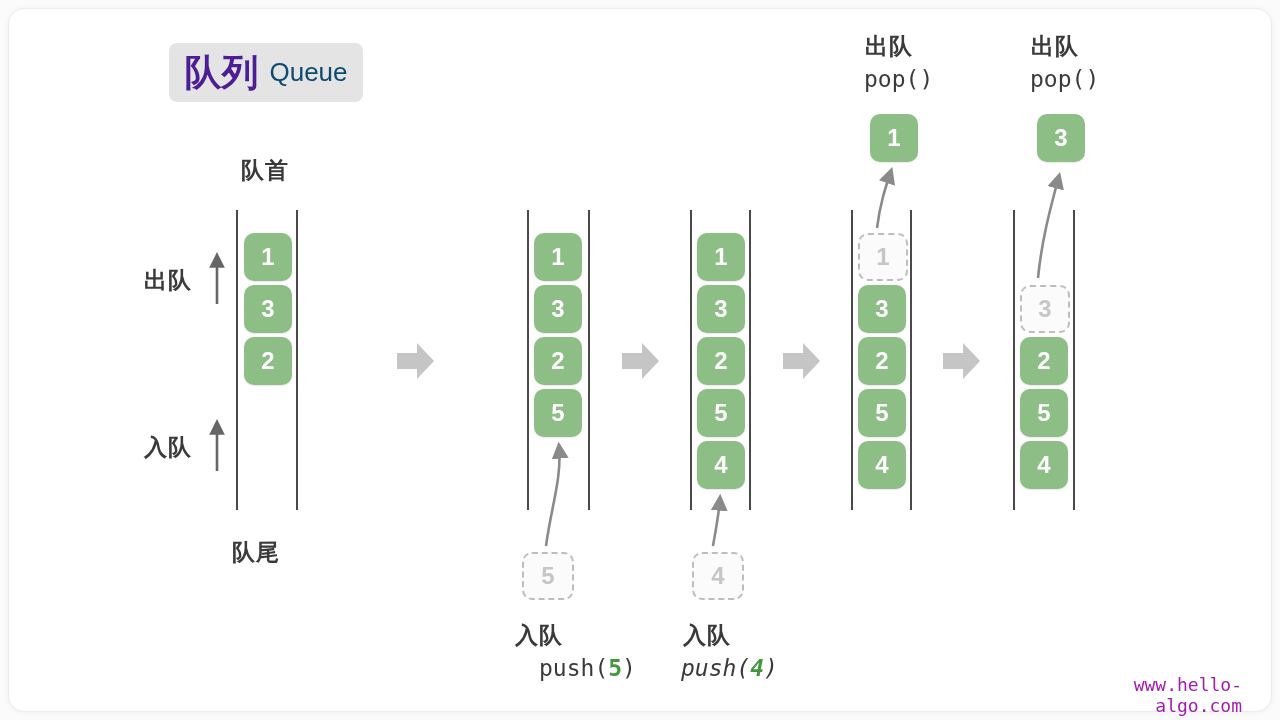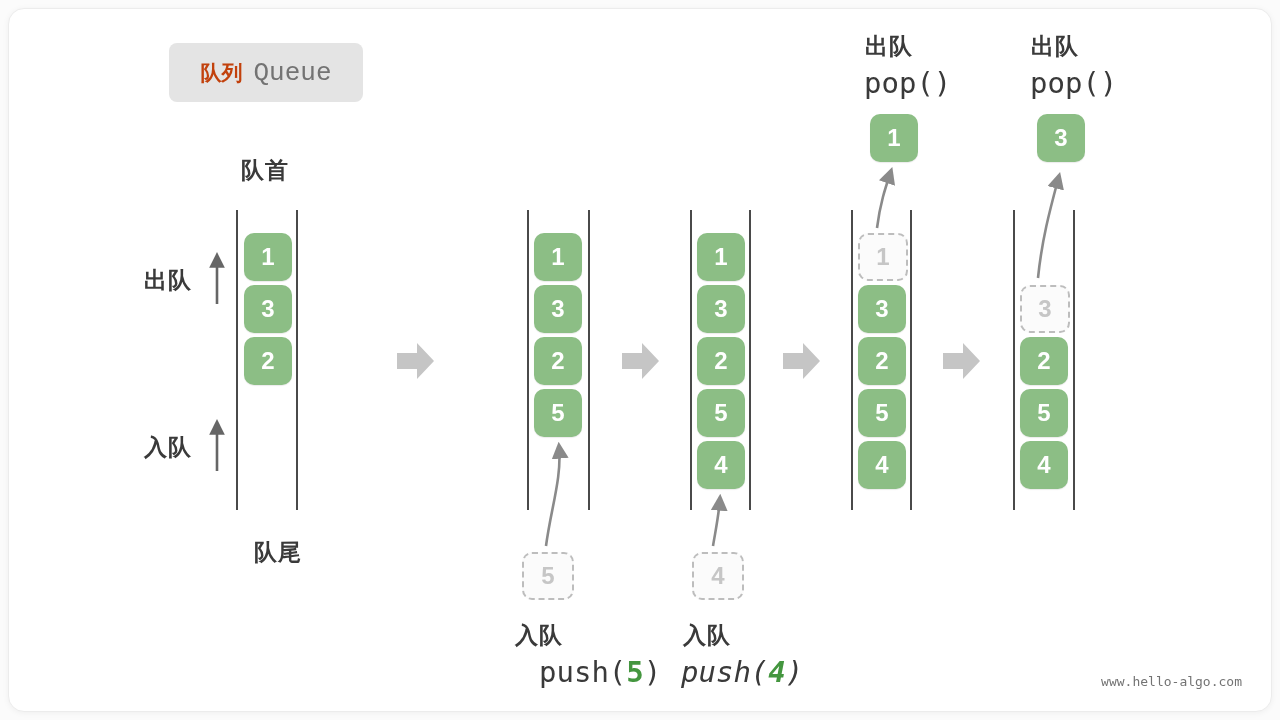--- a/index.html
+++ b/index.html
@@ -2,53 +2,53 @@
 <html><head>
 <meta charset="utf-8">
 <style>
   html,body{margin:0;padding:0;background:#fbfbfb;}
   .stage{position:relative;width:1280px;height:720px;font-family:"Liberation Sans",sans-serif;overflow:hidden;}
   .card{position:absolute;left:8px;top:8px;width:1262px;height:702px;background:#ffffff;
         border:1px solid #ececec;border-radius:16px;box-shadow:0 1px 6px rgba(0,0,0,0.05);}
   
   .title-badge{position:absolute;left:169px;top:43px;width:194px;height:59px;background:#e4e4e4;
         border-radius:8px;display:flex;align-items:center;justify-content:center;gap:11px;}
-  .title-badge .zh{font-size:21px;font-weight:bold;color:#c2410c;}
-  .title-badge .en{font-size:26px;color:#737373;font-family:Liberation Mono, monospace;}
+  .title-badge .zh{font-size:37px;font-weight:bold;color:#4c1d95;}
+  .title-badge .en{font-size:26px;color:#0c4a6e;font-family:Liberation Sans, sans-serif;}
   
   .cjk{position:absolute;font-size:23px;font-weight:bold;color:#3a3a3a;letter-spacing:1px;white-space:nowrap;}
-  .code{position:absolute;font-size:29px;color:#3a3a3a;font-family:"DejaVu Sans Mono",monospace;white-space:nowrap;}
+  .code{position:absolute;font-size:23px;color:#3a3a3a;font-family:"DejaVu Sans Mono",monospace;white-space:nowrap;}
   .code .green{color:#44963f;font-weight:bold;}
   
   .vline{position:absolute;top:210px;width:2px;height:300px;background:#4a4a4a;}
   
   .qbox{position:absolute;width:48px;height:48px;background:#8cbe85;border-radius:10px;
         display:flex;align-items:center;justify-content:center;
         color:#ffffff;font-size:24px;font-weight:bold;box-shadow:0 1px 1px rgba(0,0,0,0.08);}
   
   .ghost{position:absolute;width:46px;height:44px;background:#fbfbfb;border:2px dashed #bdbdbd;
         border-radius:10px;display:flex;align-items:center;justify-content:center;
         color:#c6c6c6;font-size:24px;font-weight:bold;}
   .svg-overlay{position:absolute;left:0;top:0;pointer-events:none;}
   .watermark{position:absolute;left:1078px;top:674px;width:164px;text-align:right;
-        font-family:"DejaVu Sans Mono",monospace;font-size:13px;color:#737373;}
+        font-family:"DejaVu Sans Mono",monospace;font-size:18px;color:#a21caf;}
 </style>
 </head>
 <body>
 
 <div class="stage">
   <div class="card"></div>
 
   <div class="title-badge">
     <span class="zh">队列</span>
     <span class="en">Queue</span>
   </div>
 
   <div class="cjk" style="left:241px;top:155px;">队首</div>
-  <div class="cjk" style="left:254px;top:537px;">队尾</div>
+  <div class="cjk" style="left:232px;top:537px;">队尾</div>
   <div class="cjk" style="left:144px;top:265px;">出队</div>
   <div class="cjk" style="left:144px;top:432px;">入队</div>
 
   <svg class="svg-overlay" width="1280" height="720" viewBox="0 0 1280 720">
     <defs>
       <marker id="ah-curve" viewBox="0 0 10 10" refX="7.5" refY="5" markerWidth="6.5" markerHeight="6.5" orient="auto-start-reverse">
         <path d="M0,0 L10,5 L0,10 z" fill="#8a8a8a"></path>
       </marker>
       <marker id="ah-side" viewBox="0 0 10 10" refX="7.5" refY="5" markerWidth="6" markerHeight="6" orient="auto-start-reverse">
         <path d="M0,0 L10,5 L0,10 z" fill="#666666"></path>

